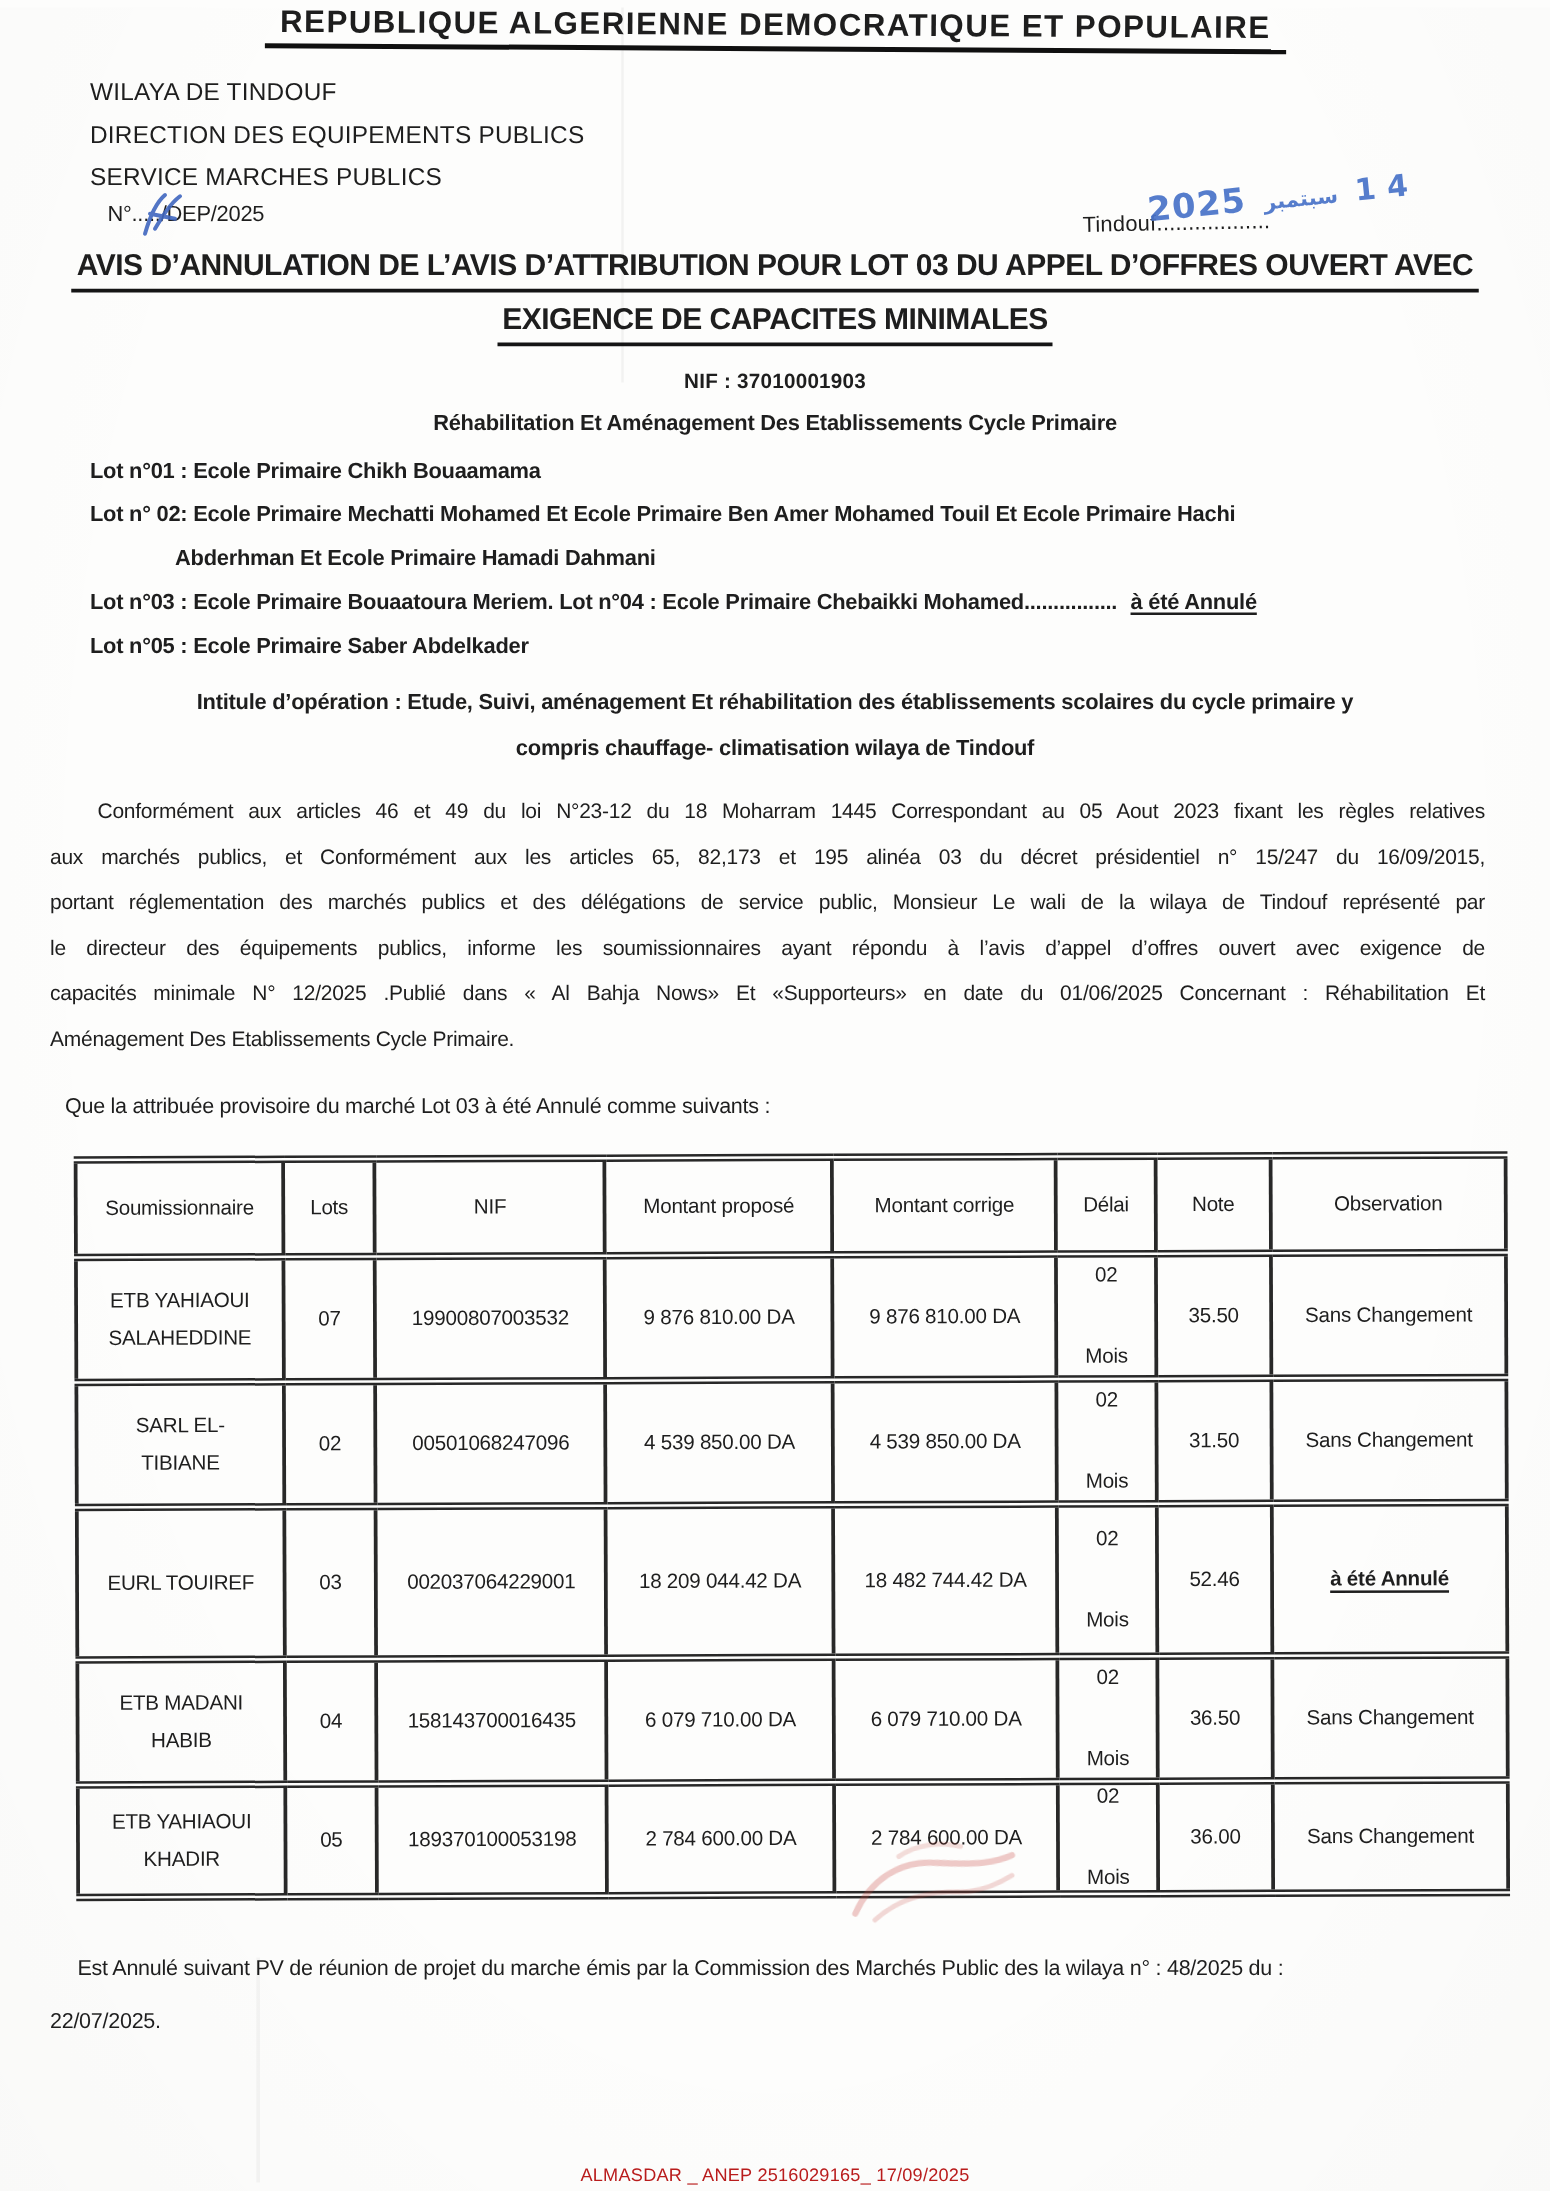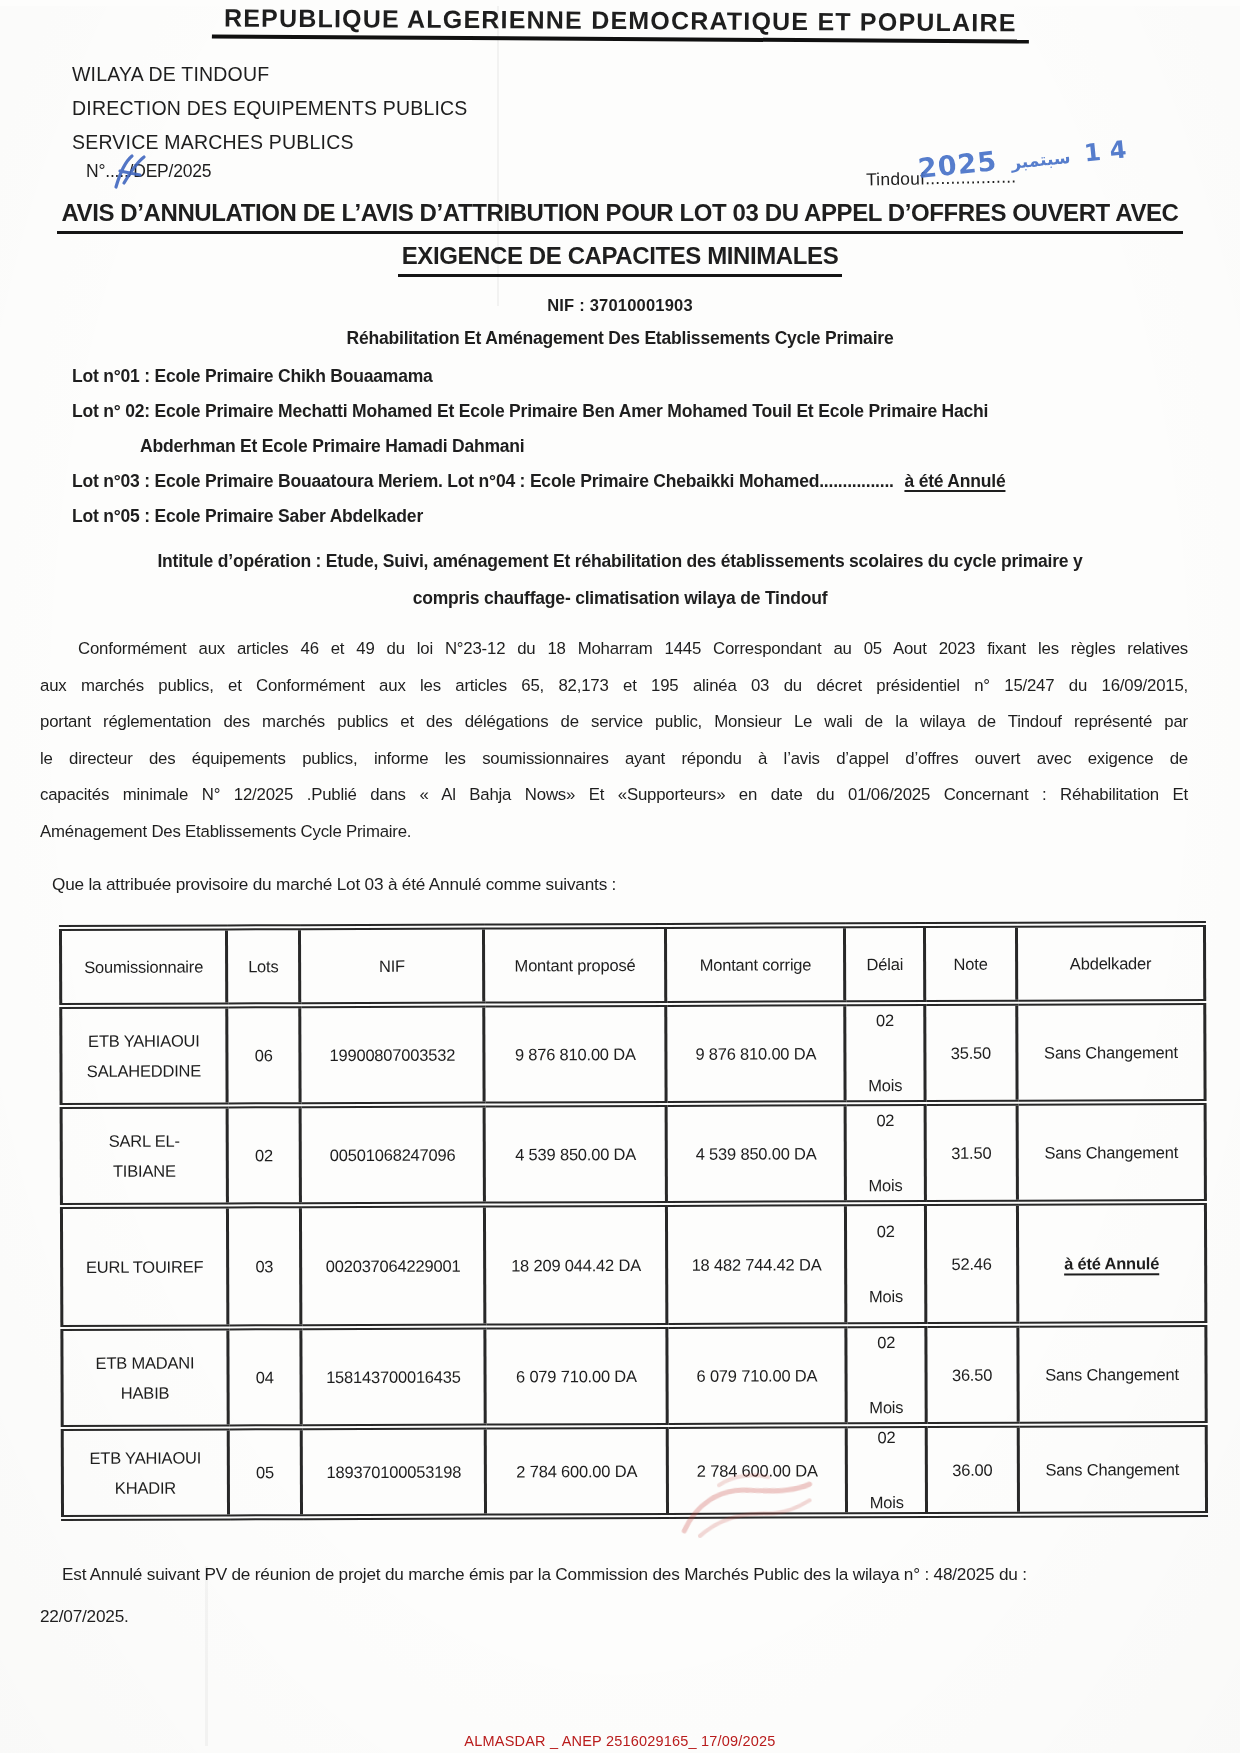--- a/index.html
+++ b/index.html
@@ -198,29 +198,29 @@
     </colgroup>
     <tbody>
         <tr class="hdr">
       <th>Soumissionnaire</th>
       <th>Lots</th>
       <th>NIF</th>
       <th>Montant  proposé</th>
       <th>Montant  corrige</th>
       <th>Délai</th>
       <th class="note-th">Note</th>
-      <th>Abdelkader</th>
+      <th>Observation</th>
     </tr>
 
     <tr class="r-std">
       <td class="c-name">
         <div class="name-line">ETB YAHIAOUI</div>
         <div class="name-line">SALAHEDDINE</div>
       </td>
-      <td>06</td>
+      <td>07</td>
       <td>19900807003532</td>
       <td class="c-montant">9 876 810.00 DA</td>
       <td class="c-montant">9 876 810.00 DA</td>
       <td class="c-delai">
         <span class="delai-top">02</span>
         <span class="delai-bottom">Mois</span>
       </td>
       <td>35.50</td>
       <td>Sans Changement</td>
     </tr>

